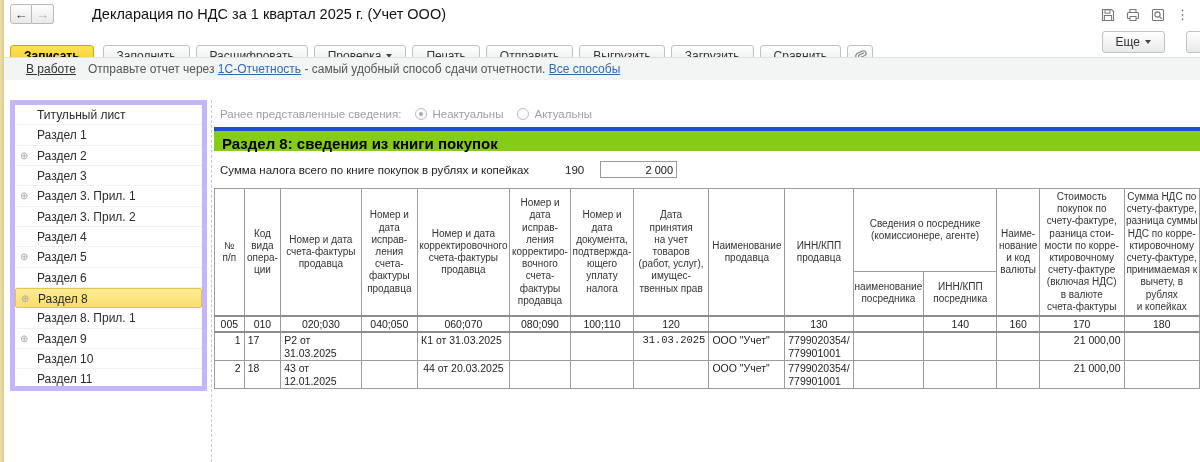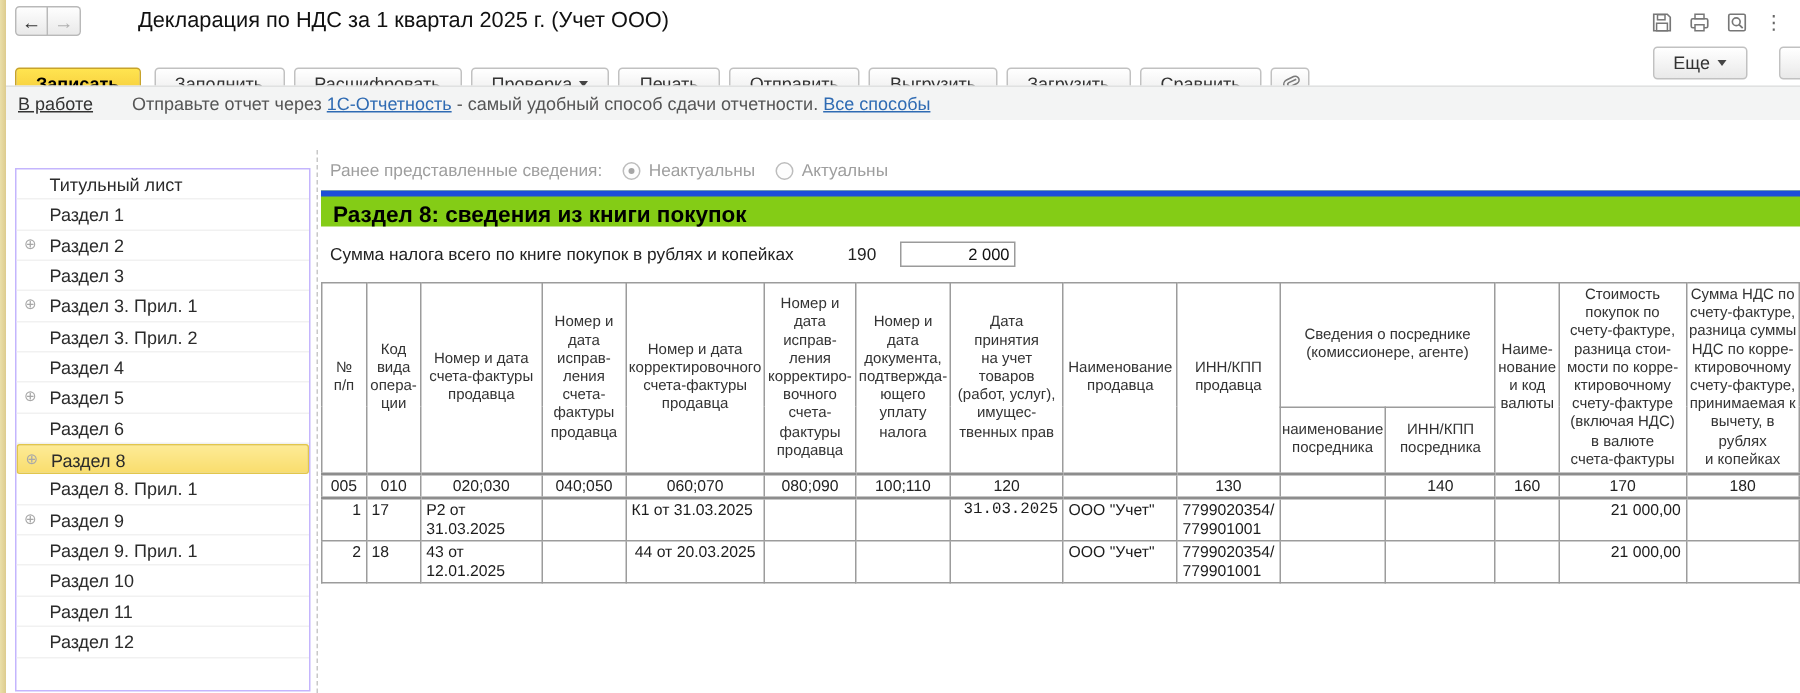--- a/index.html
+++ b/index.html
@@ -33,28 +33,28 @@
   .tb-btn.primary { background:linear-gradient(#ffe450,#f3c736); border-color:#c7a32b; color:#000; font-weight:bold; margin-right:3px; }
   .caret { width:0; height:0; border-left:3.5px solid transparent; border-right:3.5px solid transparent;
     border-top:4px solid #444; display:inline-block; }
   .tb-icon-btn { width:26px; height:22px; padding:0; justify-content:center; }
   #toolbar-right { position:absolute; right:0; top:3px; display:flex; gap:7px; }
   #help-btn { position:relative; right:-14px; width:26px; }
 
   
   #statusbar { position:absolute; left:4px; top:57px; right:0; height:23px;
     background:#f3f4f4; border-top:1px solid #e0e1e1; }
-  #status-state { position:absolute; left:8px; top:4px; font-size:12px; color:#333;
+  #status-state { position:absolute; left:22px; top:4px; font-size:12px; color:#333;
     text-decoration:underline; cursor:pointer; }
   #status-msg { position:absolute; left:84px; top:4px; font-size:12px; color:#555; white-space:nowrap; }
   .lnk { color:#2f6bb3; text-decoration:underline; cursor:pointer; }
 
   
-  #sidebar { position:absolute; left:10px; top:112px; width:197px; height:349px;
-    border:1px solid #c4b5fd; background:#fff; overflow:hidden; }
+  #sidebar { position:absolute; left:10px; top:100px; width:197px; height:291px;
+    border:5px solid #c4b5fd; background:#fff; overflow:hidden; }
   .sb-item { position:relative; height:20.35px; line-height:20.35px; padding-left:22px;
     font-size:12px; color:#2b2b2b; border-bottom:1px solid #f1f1f1; cursor:pointer; white-space:nowrap; }
   .sb-item .expander { position:absolute; left:5px; top:0; font-size:10px; color:#a8a8a8; }
   .sb-item.selected { background:linear-gradient(#fdeb96,#f9dd6e); border:1px solid #e2c64b;
     border-radius:2px; }
 
   
   #main { position:absolute; left:211px; top:100px; width:989px; height:362px;
     border-left:1px dashed #c8c8c8; }
 
@@ -181,21 +181,20 @@
       <div class="sb-item"><span class="expander">⊕</span><span>Раздел 2</span></div>
       <div class="sb-item"><span>Раздел 3</span></div>
       <div class="sb-item"><span class="expander">⊕</span><span>Раздел 3. Прил. 1</span></div>
       <div class="sb-item"><span>Раздел 3. Прил. 2</span></div>
       <div class="sb-item"><span>Раздел 4</span></div>
       <div class="sb-item"><span class="expander">⊕</span><span>Раздел 5</span></div>
       <div class="sb-item"><span>Раздел 6</span></div>
       <div class="sb-item selected"><span class="expander">⊕</span><span>Раздел 8</span></div>
       <div class="sb-item"><span>Раздел 8. Прил. 1</span></div>
       <div class="sb-item"><span class="expander">⊕</span><span>Раздел 9</span></div>
-      <div class="sb-item"><span>Раздел 9. Прил. 1</span></div>
       <div class="sb-item"><span>Раздел 10</span></div>
       <div class="sb-item"><span>Раздел 11</span></div>
       <div class="sb-item"><span>Раздел 12</span></div>
     </div>
 
   <div id="main">
     <div id="radio-row">
       <span>Ранее представленные сведения:</span>
       <span class="radio-opt">
         <span class="radio-circle checked"></span>

